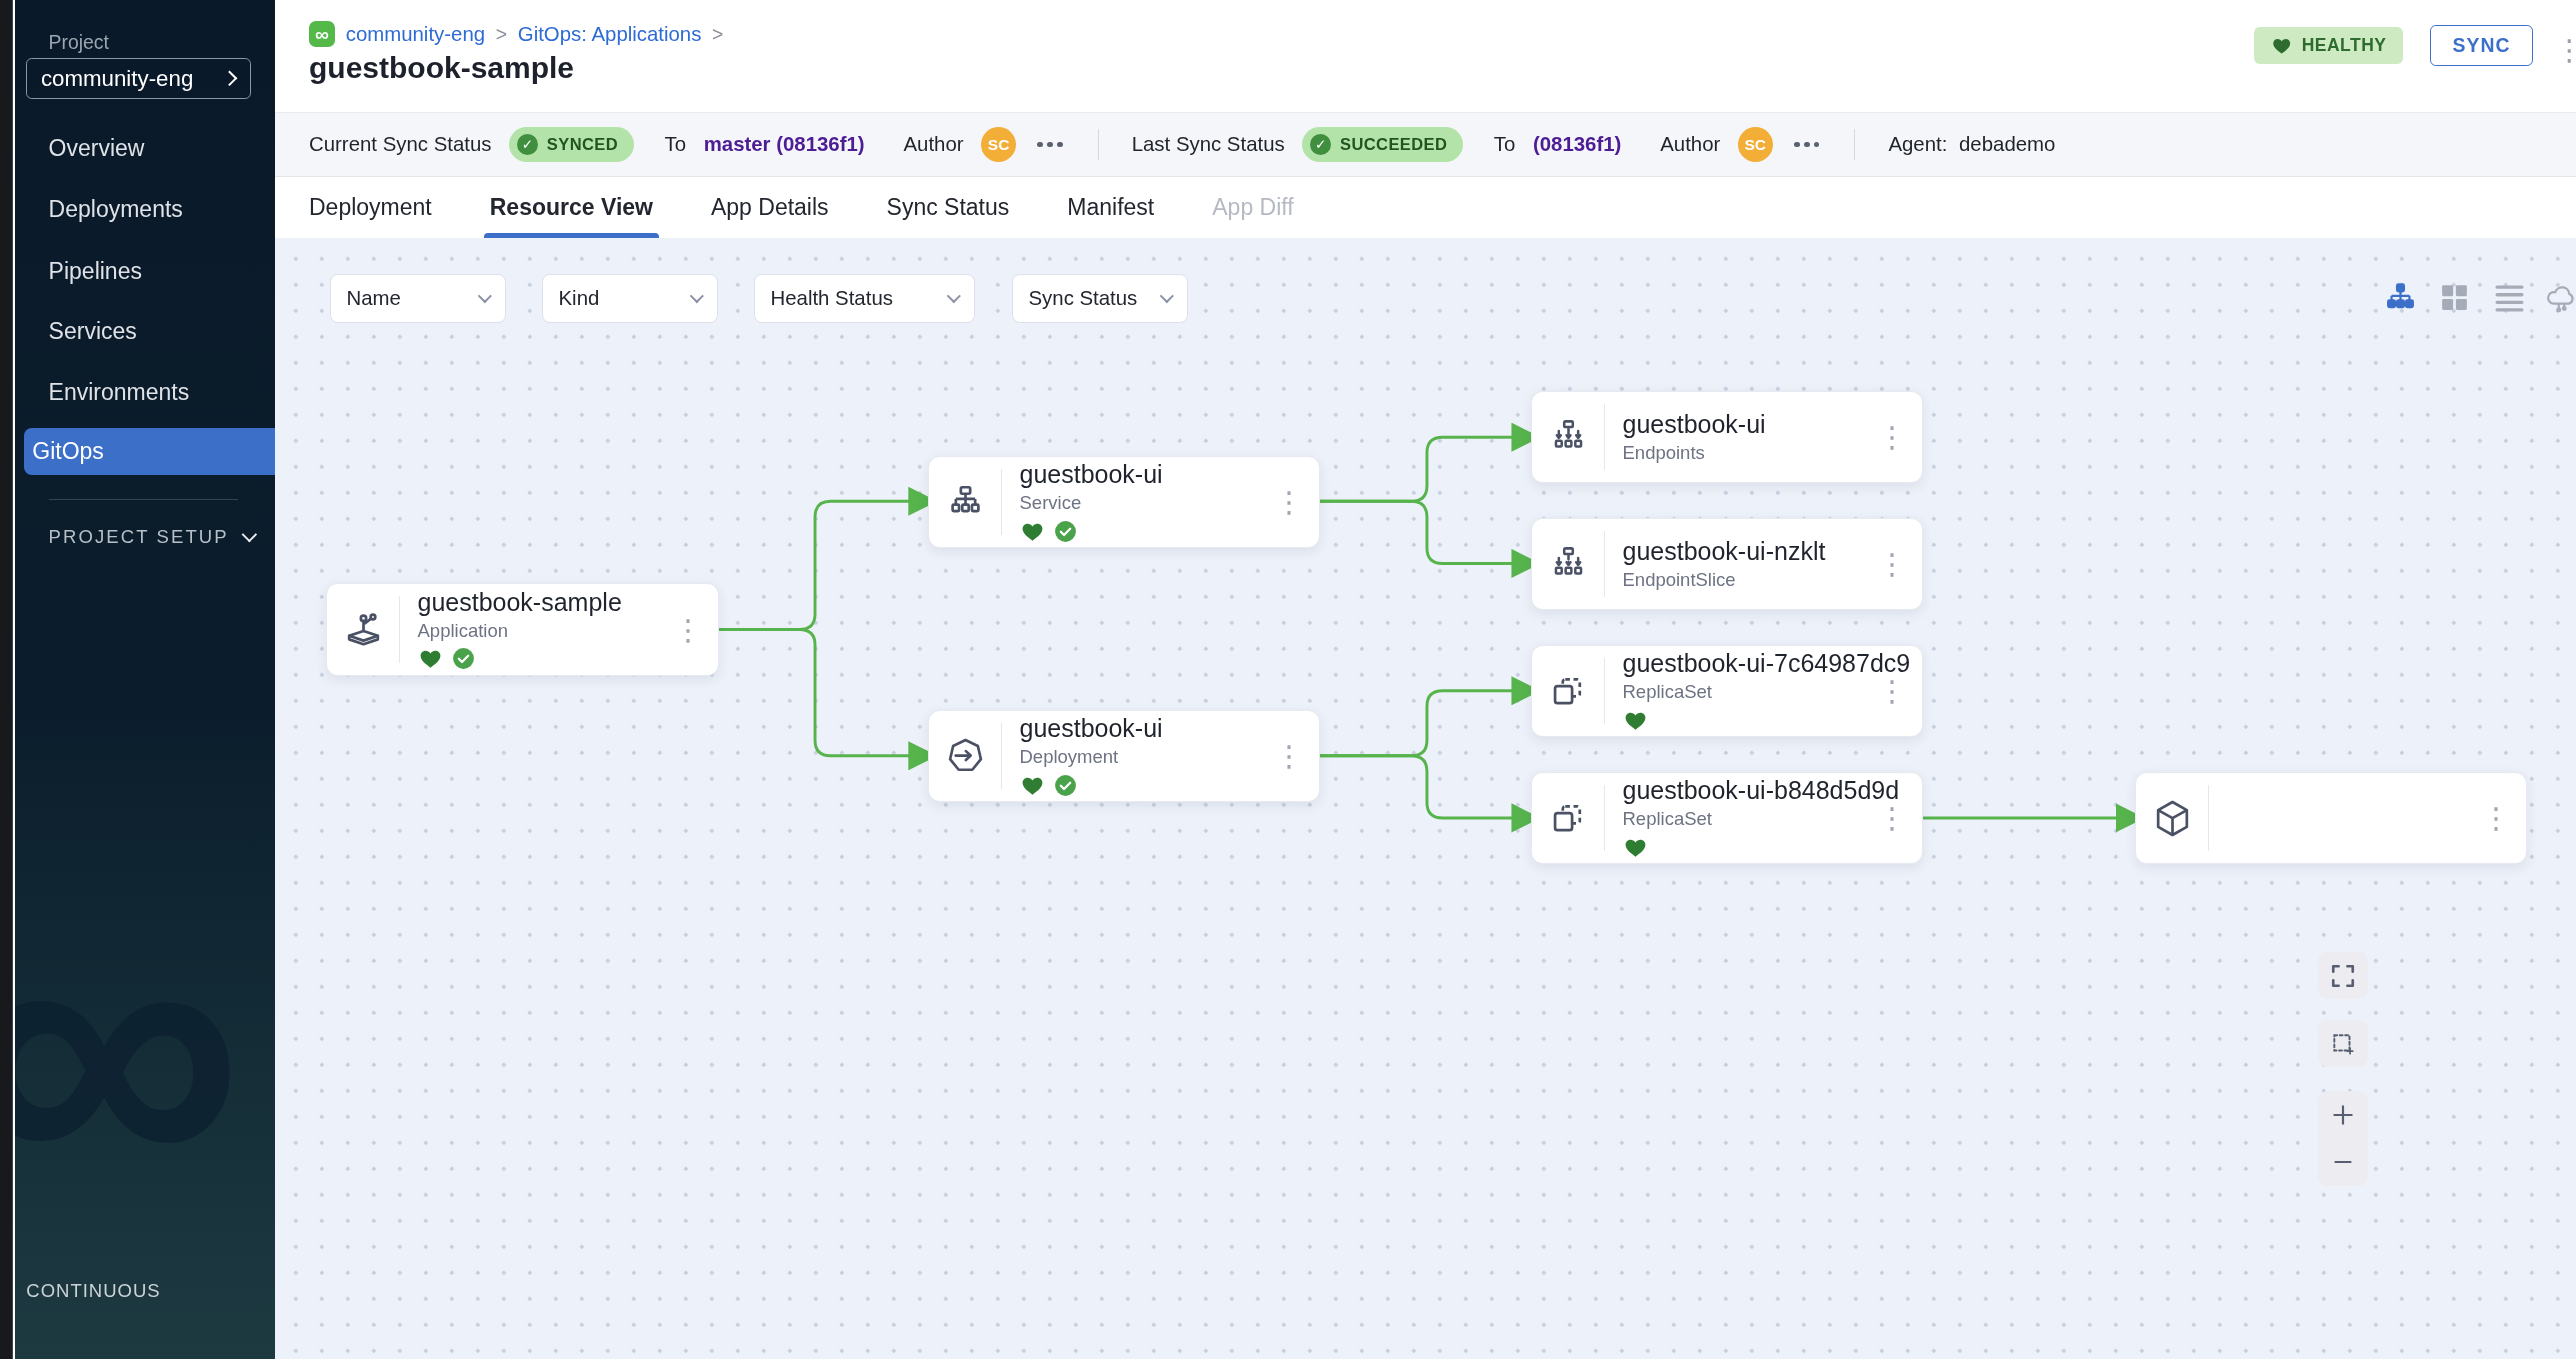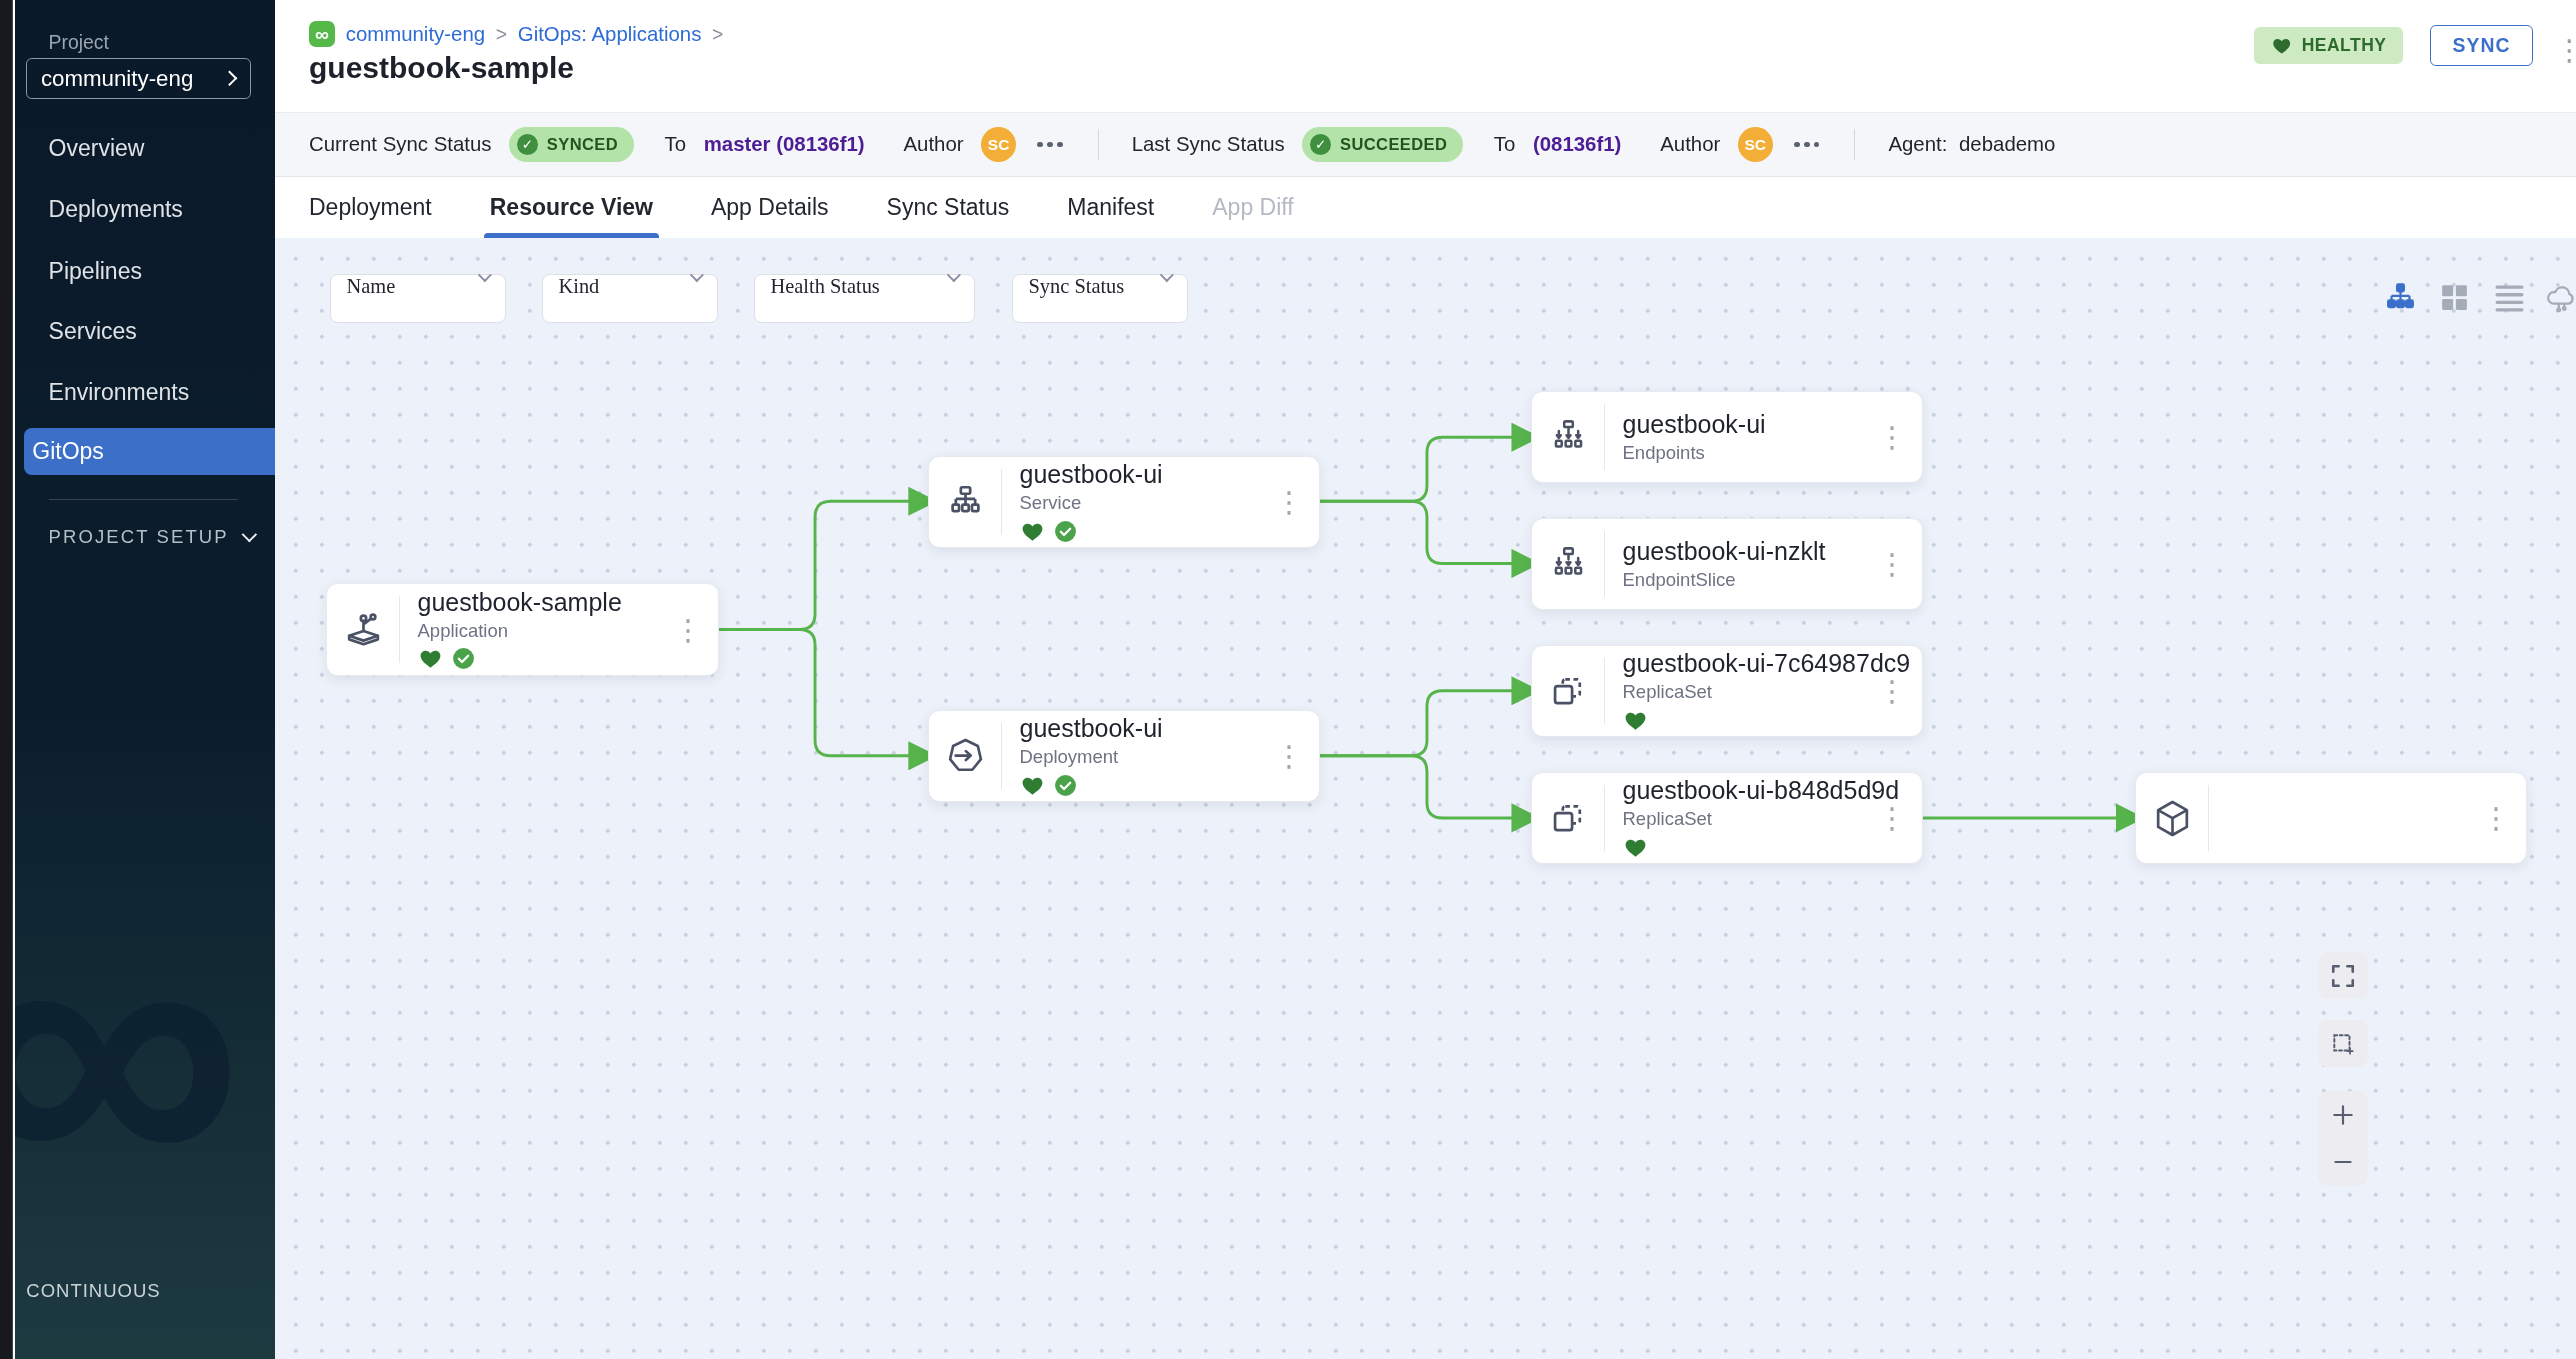--- a/index.html
+++ b/index.html
@@ -61,21 +61,21 @@
   .tab { position:relative; display:flex; align-items:center; font-size:23px; color:#22262e; cursor:pointer; }
   .tab.active { font-weight:700; }
   .tab.active::after { content:""; position:absolute; left:-5.8px; right:-5.8px; bottom:0; height:4.9px; background:#3b6fca; border-radius:3.9px 3.9px 0 0; }
   .tab.disabled { color:#b4b9c2; cursor:default; }
 
   
   .canvas { position:absolute; left:275px; top:238px; width:2301px; height:1122px; background:#edf1f9; overflow:hidden;
     background-image:radial-gradient(circle,#c7d0e0 1.7px, transparent 1.8px); background-size:26px 26px; background-position:7.8px 7.8px; }
 
   .filter-box { position:absolute; top:36px; height:49px; background:#fff; border:1px solid #dde0e9; border-radius:7.8px;
-    display:flex; justify-content:space-between; padding:0 15.5px; font-size:20.4px; color:#23262e; cursor:pointer;font-family:Liberation Serif, serif; }
+    display:flex; align-items:center; justify-content:space-between; padding:0 15.5px; font-size:20.4px; color:#23262e; cursor:pointer; }
   .chev-down-g { width:9.7px; height:9.7px; border-right:2.4px solid #8a90a6; border-bottom:2.4px solid #8a90a6; transform:rotate(45deg); margin-top:-4.9px; }
 
   .view-toggle { position:absolute; top:40px; width:39px; height:39px; display:flex; align-items:center; justify-content:center; cursor:pointer; }
   .view-toggle svg { width:33px; height:33px; }
 
   .edges { position:absolute; left:0; top:0; pointer-events:none; }
 
   .node { position:absolute; width:392px; height:92px; background:#fff; border:1px solid #e6e9ef; border-radius:11.7px;
     box-shadow:0 3.9px 11.7px rgba(30,50,90,.09); display:flex; align-items:center; cursor:pointer; }
   .node-icon-col { width:72px; display:flex; align-items:center; justify-content:center; flex:none; }

